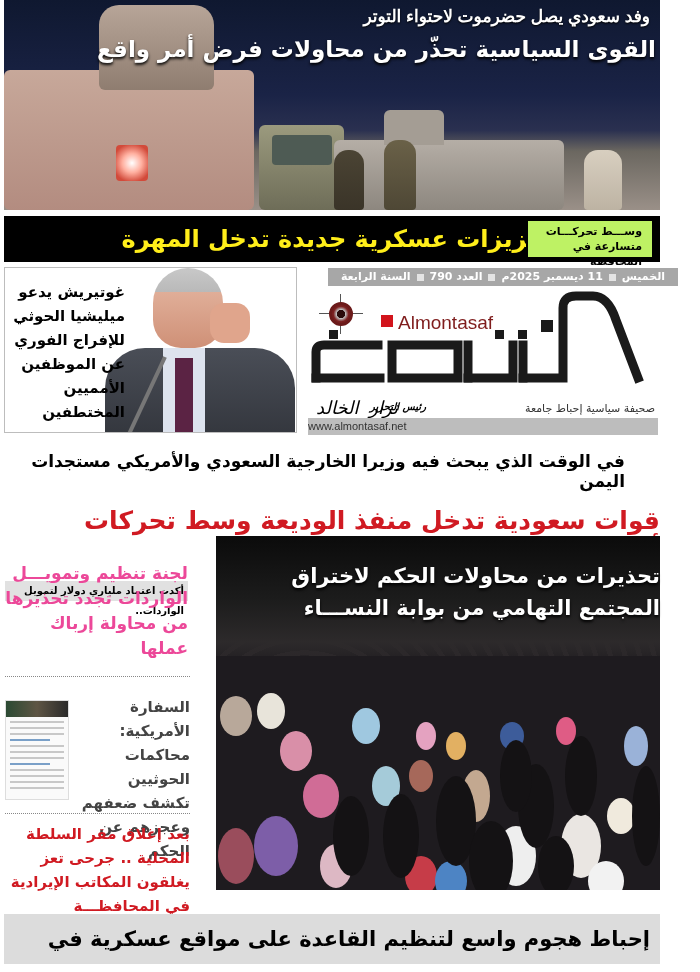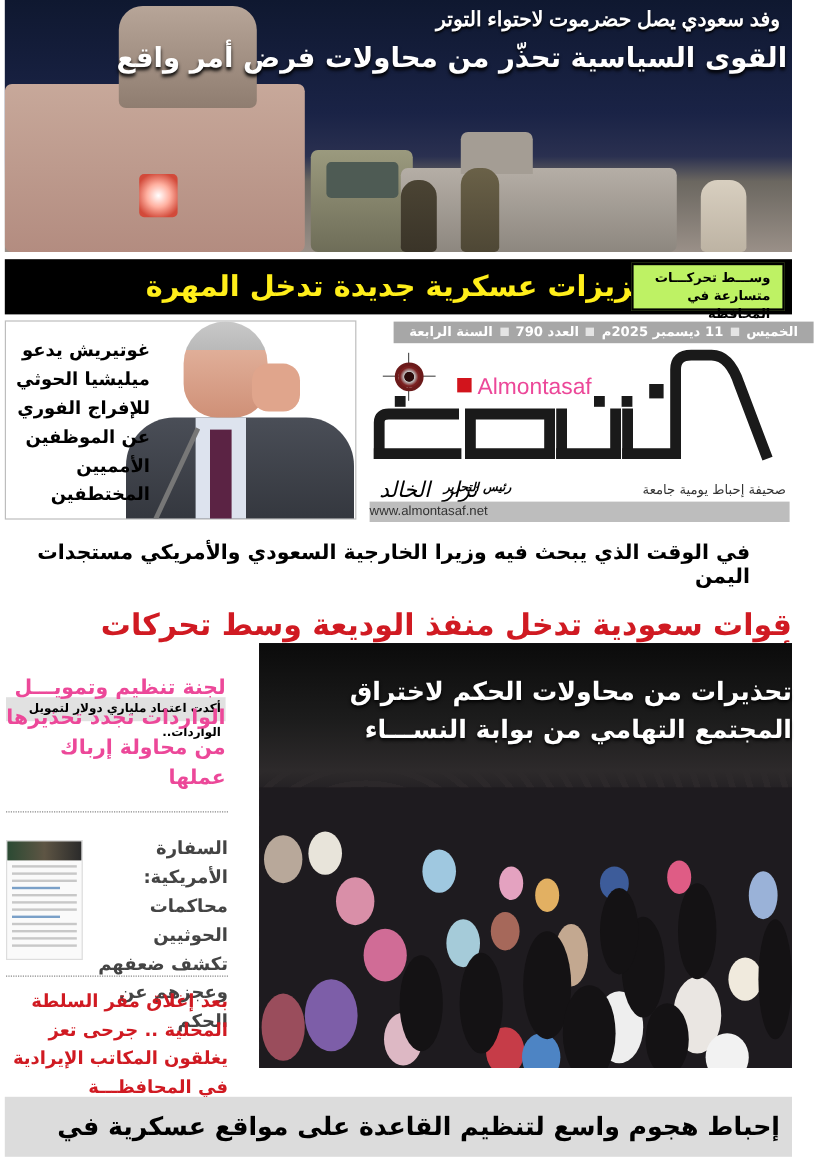--- a/index.html
+++ b/index.html
@@ -75,21 +75,21 @@
   .photo-mic { left: 140px; top: 85px; width: 4px; height: 85px; background: #777; transform: rotate(25deg); }
 
   
   .date-bar {
     left: 308px; top: 268px; width: 350px; height: 18px; background: #a7a7a7;
     color: #ffffff; font-size: 11px; font-weight: bold; line-height: 18px;
     text-align: center; direction: rtl; margin-left: 20px;
   }
   .date-bar .sep { display: inline-block; width: 7px; height: 7px; background: #e4e4e4; margin: 0 6px; vertical-align: middle; }
   .masthead-latin {
-    left: 398px; top: 312px; font-size: 19px; color: #ec4899; font-family: "Liberation Sans", sans-serif;
+    left: 398px; top: 312px; font-size: 19px; color: #7f1d1d; font-family: "Liberation Sans", sans-serif;
   }
   .masthead-latin-square { left: 381px; top: 315px; width: 12px; height: 12px; background: #d2141c; }
   .target-icon { left: 329px; top: 302px; width: 24px; height: 24px; border-radius: 50%; border: 3px solid #6b1a1a; background: radial-gradient(circle, #2a0b0b 30%, #c0c0c0 35%, #7a2020 60%); }
   .target-crossh { left: 319px; top: 313px; width: 44px; height: 1px; background: #555; }
   .target-crossv { left: 340px; top: 294px; width: 1px; height: 40px; background: #555; }
   .logo-svg { left: 308px; top: 290px; width: 350px; height: 100px; }
   .tagline { left: 455px; top: 402px; width: 200px; font-size: 11px; color: #333; }
   .editor-label { left: 370px; top: 401px; font-size: 10px; color: #000; font-weight: bold; font-style: italic; }
   .editor-name { left: 316px; top: 397px; font-family: Liberation Mono, monospace; font-size: 18px; font-style: italic; color: #000; }
   .url-bar {
@@ -211,21 +211,21 @@
   <rect x="233" y="30" width="12" height="12" fill="#1a1a1a"></rect>
   <rect x="187" y="40" width="9" height="9" fill="#1a1a1a"></rect>
   <rect x="210" y="40" width="9" height="9" fill="#1a1a1a"></rect>
   <rect x="21" y="40" width="9" height="9" fill="#1a1a1a"></rect>
 </svg>
 <div class="abs target-crossh"></div>
 <div class="abs target-crossv"></div>
 <div class="abs target-icon"></div>
 <div class="abs masthead-latin-square"></div>
 <div class="abs masthead-latin">Almontasaf</div>
-<div class="abs rtl tagline">صحيفة إحباط يومية جامعة</div>
+<div class="abs rtl tagline">صحيفة سياسية إحباط جامعة</div>
 <div class="abs editor-label">رئيس التحرير</div>
 <div class="abs editor-name">نزار الخالد</div>
 <div class="abs url-bar">www.almontasaf.net</div>
 
 <div class="abs rtl main-kicker">في الوقت الذي يبحث فيه وزيرا الخارجية السعودي والأمريكي مستجدات اليمن</div>
 <div class="abs rtl main-headline">قوات سعودية تدخل منفذ الوديعة وسط تحركات أمنية مكثفة</div>
 
 <div class="abs rtl grey-kicker">أكدت اعتماد ملياري دولار لتمويل الواردات..</div>
 <div class="abs rtl import-headline">لجنة تنظيم وتمويـــل الواردات تجدد تحذيرها من محاولة إرباك عملها</div>
 <div class="abs dotted-sep" style="top:676px;"></div>

